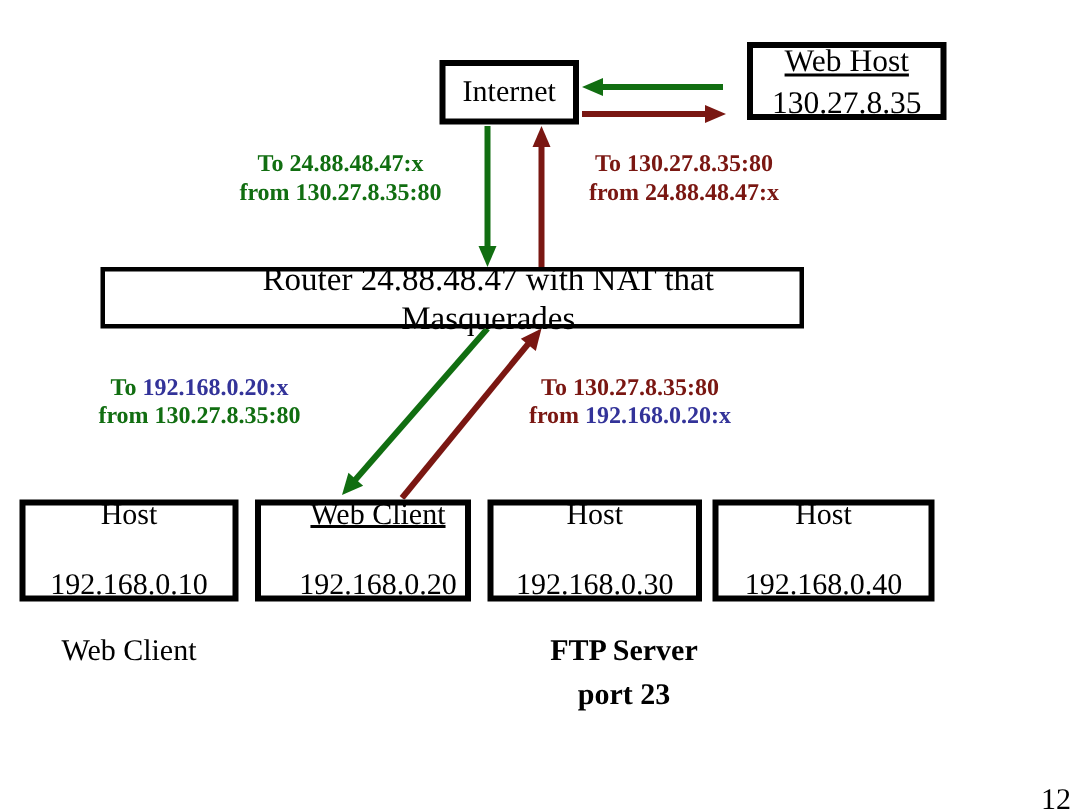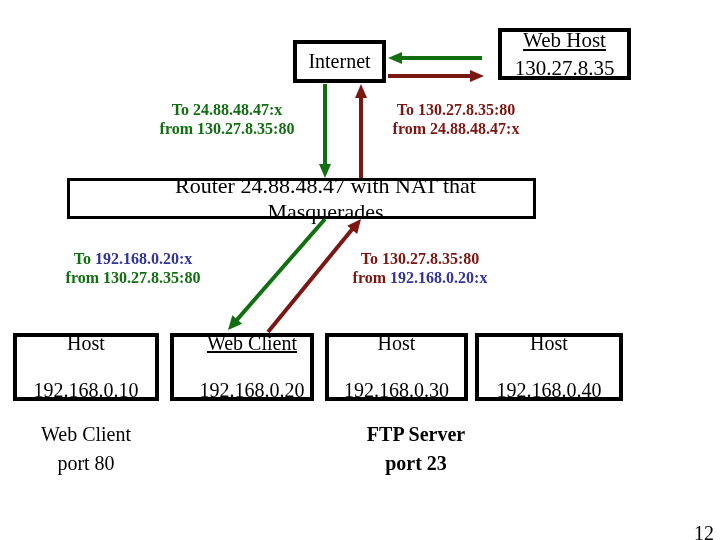--- a/index.html
+++ b/index.html
@@ -180,21 +180,20 @@
     <div>Host</div>
     <div>192.168.0.30</div>
   </div>
   <div class="box box-host box-host-40">
     <div>Host</div>
     <div>192.168.0.40</div>
   </div>
 
   <div class="sublabel sublabel-webserver">
     <div>Web Client</div>
-    <div>port 80</div>
   </div>
   <div class="sublabel sublabel-ftpserver">
     <div>FTP Server</div>
     <div>port 23</div>
   </div>
 
   <div class="page-number">12</div>
 
 </div>
 

